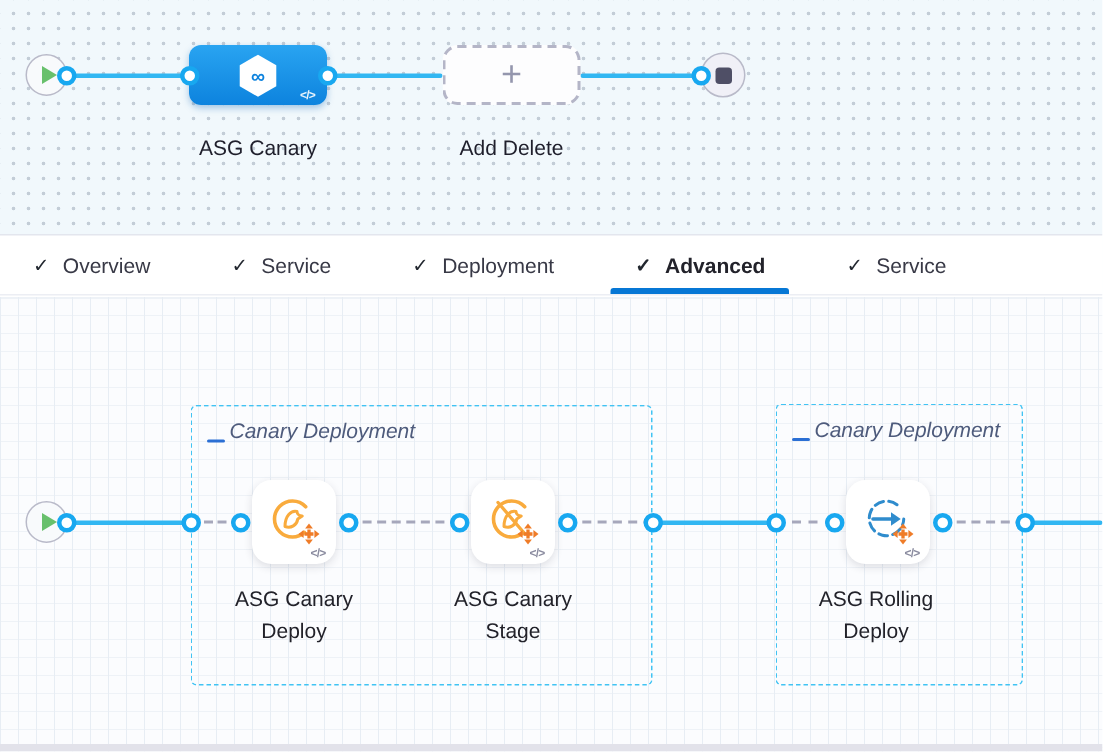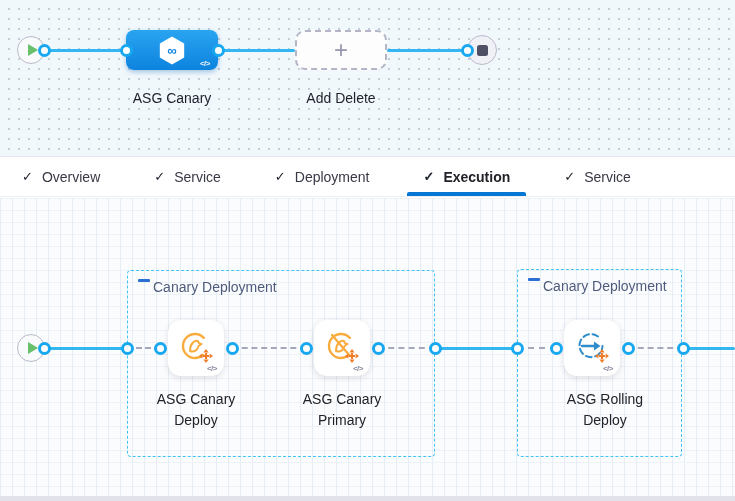--- a/index.html
+++ b/index.html
@@ -60,21 +60,21 @@
   
   .graph-bottom { position:absolute; left:0; top:198px; width:735px; height:303px;
     background-color:#fbfcfe;
     background-image:
       repeating-linear-gradient(to right,#e7edf4 0 1px, transparent 1px 12px),
       repeating-linear-gradient(to bottom,#eef2f7 0 1px, transparent 1px 12px); }
   
 
   .group-box { position:absolute; border:1.6px dashed #41c3f3; border-radius:4px; }
   .group-header { position:absolute; left:10px; top:8px; display:flex;
-    align-items:flex-start; cursor:pointer; }
+    align-items:flex-end; cursor:pointer;font-style:italic; }
   .group-header .dash { width:12px; height:2.5px; background:#2b6fd4;
     margin-right:3px; border-radius:1px; }
   .group-header .gtitle { font-size:14px; color:#4e5b7c; }
 
   .step-card { position:absolute; width:56px; height:56px; background:#fff;
     border-radius:13px; box-shadow:0 2px 6px rgba(40,41,61,.14);
     display:flex; align-items:center; justify-content:center; cursor:pointer; }
   .step-card .code-glyph { position:absolute; right:7px; bottom:3px;
     font-size:8px; color:#8a8b9f; font-weight:bold; letter-spacing:-.5px; }
 
@@ -130,21 +130,21 @@
     <div class="tab">
       <span class="check">✓</span>
       <span>Service</span>
     </div>
     <div class="tab">
       <span class="check">✓</span>
       <span>Deployment</span>
     </div>
     <div class="tab active">
       <span class="check">✓</span>
-      <span>Execution</span>
+      <span>Advanced</span>
     </div>
     <div class="tab">
       <span class="check">✓</span>
       <span>Service</span>
     </div>
   </div>
 
   <div class="graph-bottom">
 
     <div class="start-node" style="left:17px; top:136px;">
@@ -232,23 +232,23 @@
     <div class="node-ring" style="left:549.5px; top:143.5px;"></div>
     <div class="node-ring" style="left:621.5px; top:143.5px;"></div>
     <div class="node-ring" style="left:676.5px; top:143.5px;"></div>
 
     <div class="step-label" style="left:131px; top:191px;">
       <div>ASG Canary</div>
       <div>Deploy</div>
     </div>
     <div class="step-label" style="left:277px; top:191px;">
       <div>ASG Canary</div>
-      <div>Primary</div>
-    </div>
-    <div class="step-label" style="left:540px; top:191px;">
+      <div>Stage</div>
+    </div>
+    <div class="step-label" style="left:519px; top:191px;">
       <div>ASG Rolling</div>
       <div>Deploy</div>
     </div>
 
     <div class="scrollbar-track"></div>
   </div>
 
 </div>
 
 </body></html>

